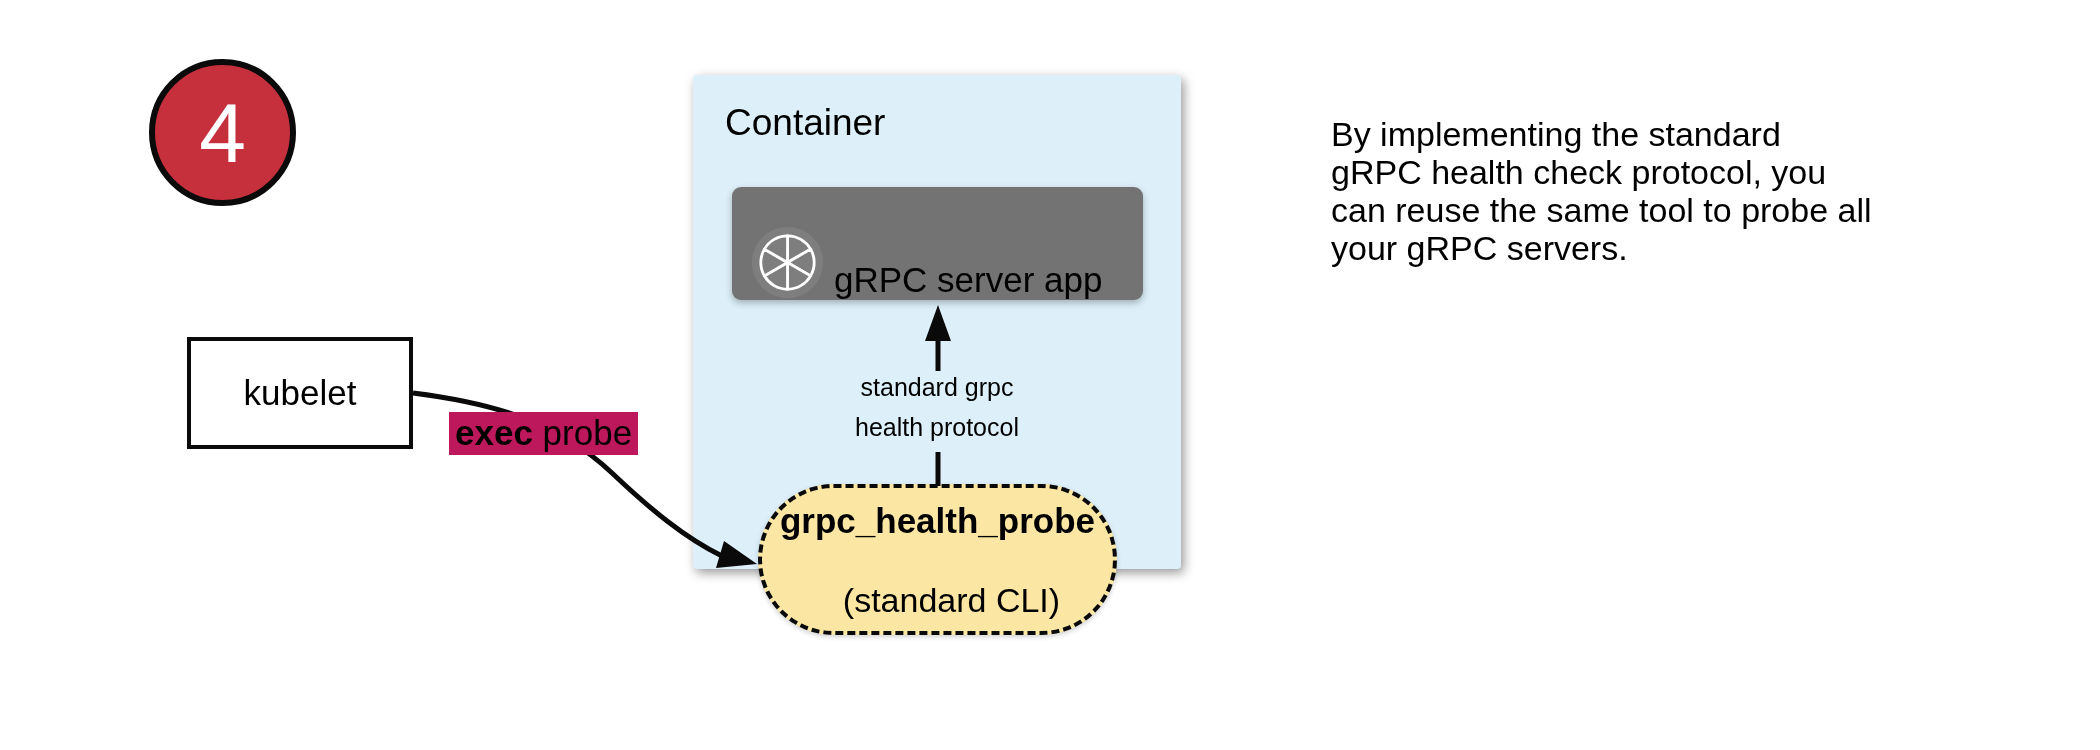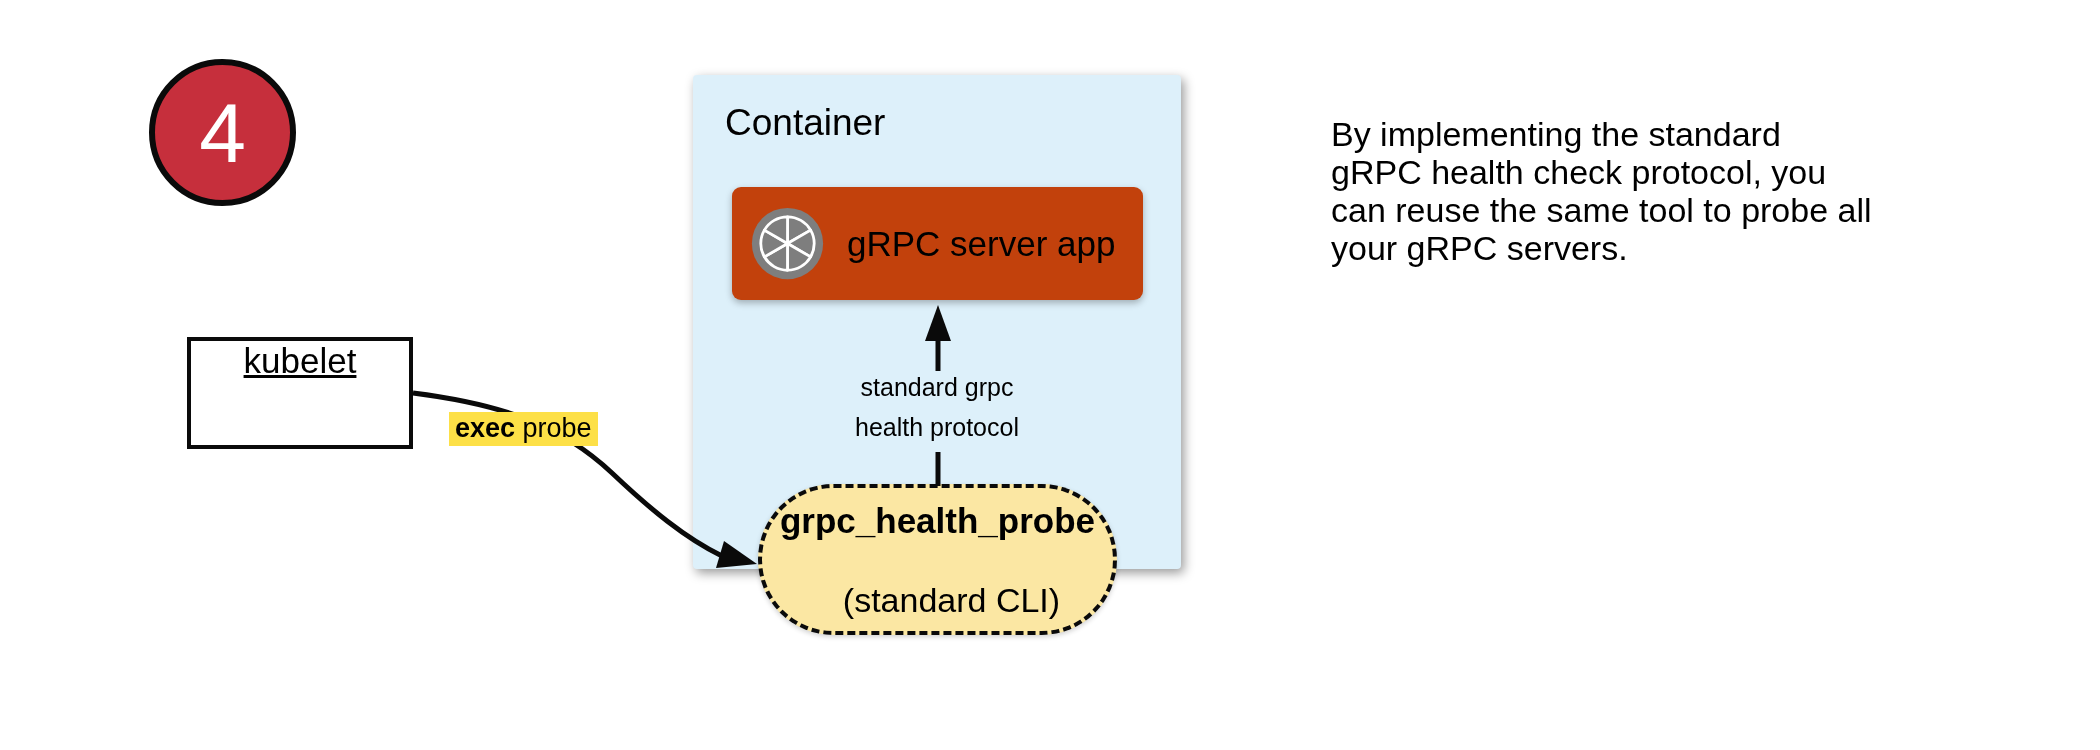--- a/index.html
+++ b/index.html
@@ -12,59 +12,58 @@
     position:absolute;left:149px;top:59px;width:147px;height:147px;
     box-sizing:border-box;border:6px solid #0a0a0a;border-radius:50%;
     background:var(--c-badge_red,#C62F3C);
     display:flex;align-items:center;justify-content:center;
     color:#fff;font-size:84px;font-weight:400;line-height:1;
   }
   
   .kubelet{
     position:absolute;left:187px;top:337px;width:226px;height:112px;
     box-sizing:border-box;border:4px solid #0a0a0a;background:#fff;
-    display:flex;align-items:flex-start;justify-content:center;
+    display:flex;align-items:center;justify-content:center;
     font-size:35px;
-    text-decoration:underline;
   }
   
   .container-box{
     position:absolute;left:693px;top:75px;width:488px;height:494px;
     background:var(--c-container_blue,#DDF0FA);border-radius:4px;
     box-shadow:3px 4px 11px rgba(0,0,0,0.40);
   }
   .container-title{
     position:absolute;left:32px;top:27px;font-size:37px;
   }
   .server-box{
     position:absolute;left:39px;top:112px;width:411px;height:113px;
-    box-sizing:border-box;background:#c2410c;border-radius:9px;
+    box-sizing:border-box;background:#737373;border-radius:9px;
     box-shadow:0 3px 7px rgba(0,0,0,0.28);
-    display:flex;align-items:center;padding-left:18px;gap:22px;
+    display:flex;align-items:flex-end;padding-left:18px;gap:9px;
   }
   .server-label{font-size:35px;}
   .protocol-label{
     position:absolute;left:0;top:292px;width:100%;
     text-align:center;font-size:25px;line-height:40px;white-space:pre-line;
   }
   .pill{
     position:absolute;left:65px;top:409px;width:359px;height:151px;
     box-sizing:border-box;border:4px dashed #0a0a0a;border-radius:76px;
     background:var(--c-pill_yellow,#FBE7A3);
     box-shadow:0 2px 5px rgba(0,0,0,0.18);
     display:flex;flex-direction:column;align-items:center;justify-content:center;gap:39px;
   }
   .pill-name{font-size:35px;font-weight:bold;line-height:41px;}
   .pill-sub{font-size:34px;line-height:40px;margin-left:28px;}
   
   .arrows{position:absolute;left:0;top:0;width:2100px;height:750px;pointer-events:none;}
   
   .exec-label{
-    position:absolute;left:449px;top:412px;background:#fde047;
-    padding:2px 6px;font-size:27px;line-height:1.1;
+    position:absolute;left:449px;top:412px;background:#be185d;
+    padding:2px 6px;font-size:35px;line-height:1.1;
   }
   .exec-label b{font-weight:bold;}
   
   .note{
     position:absolute;left:1324px;top:115px;width:590px;
     font-size:34px;line-height:38px;white-space:pre-line;margin-left:7px;
   }
 </style>
 </head>
 <body>

